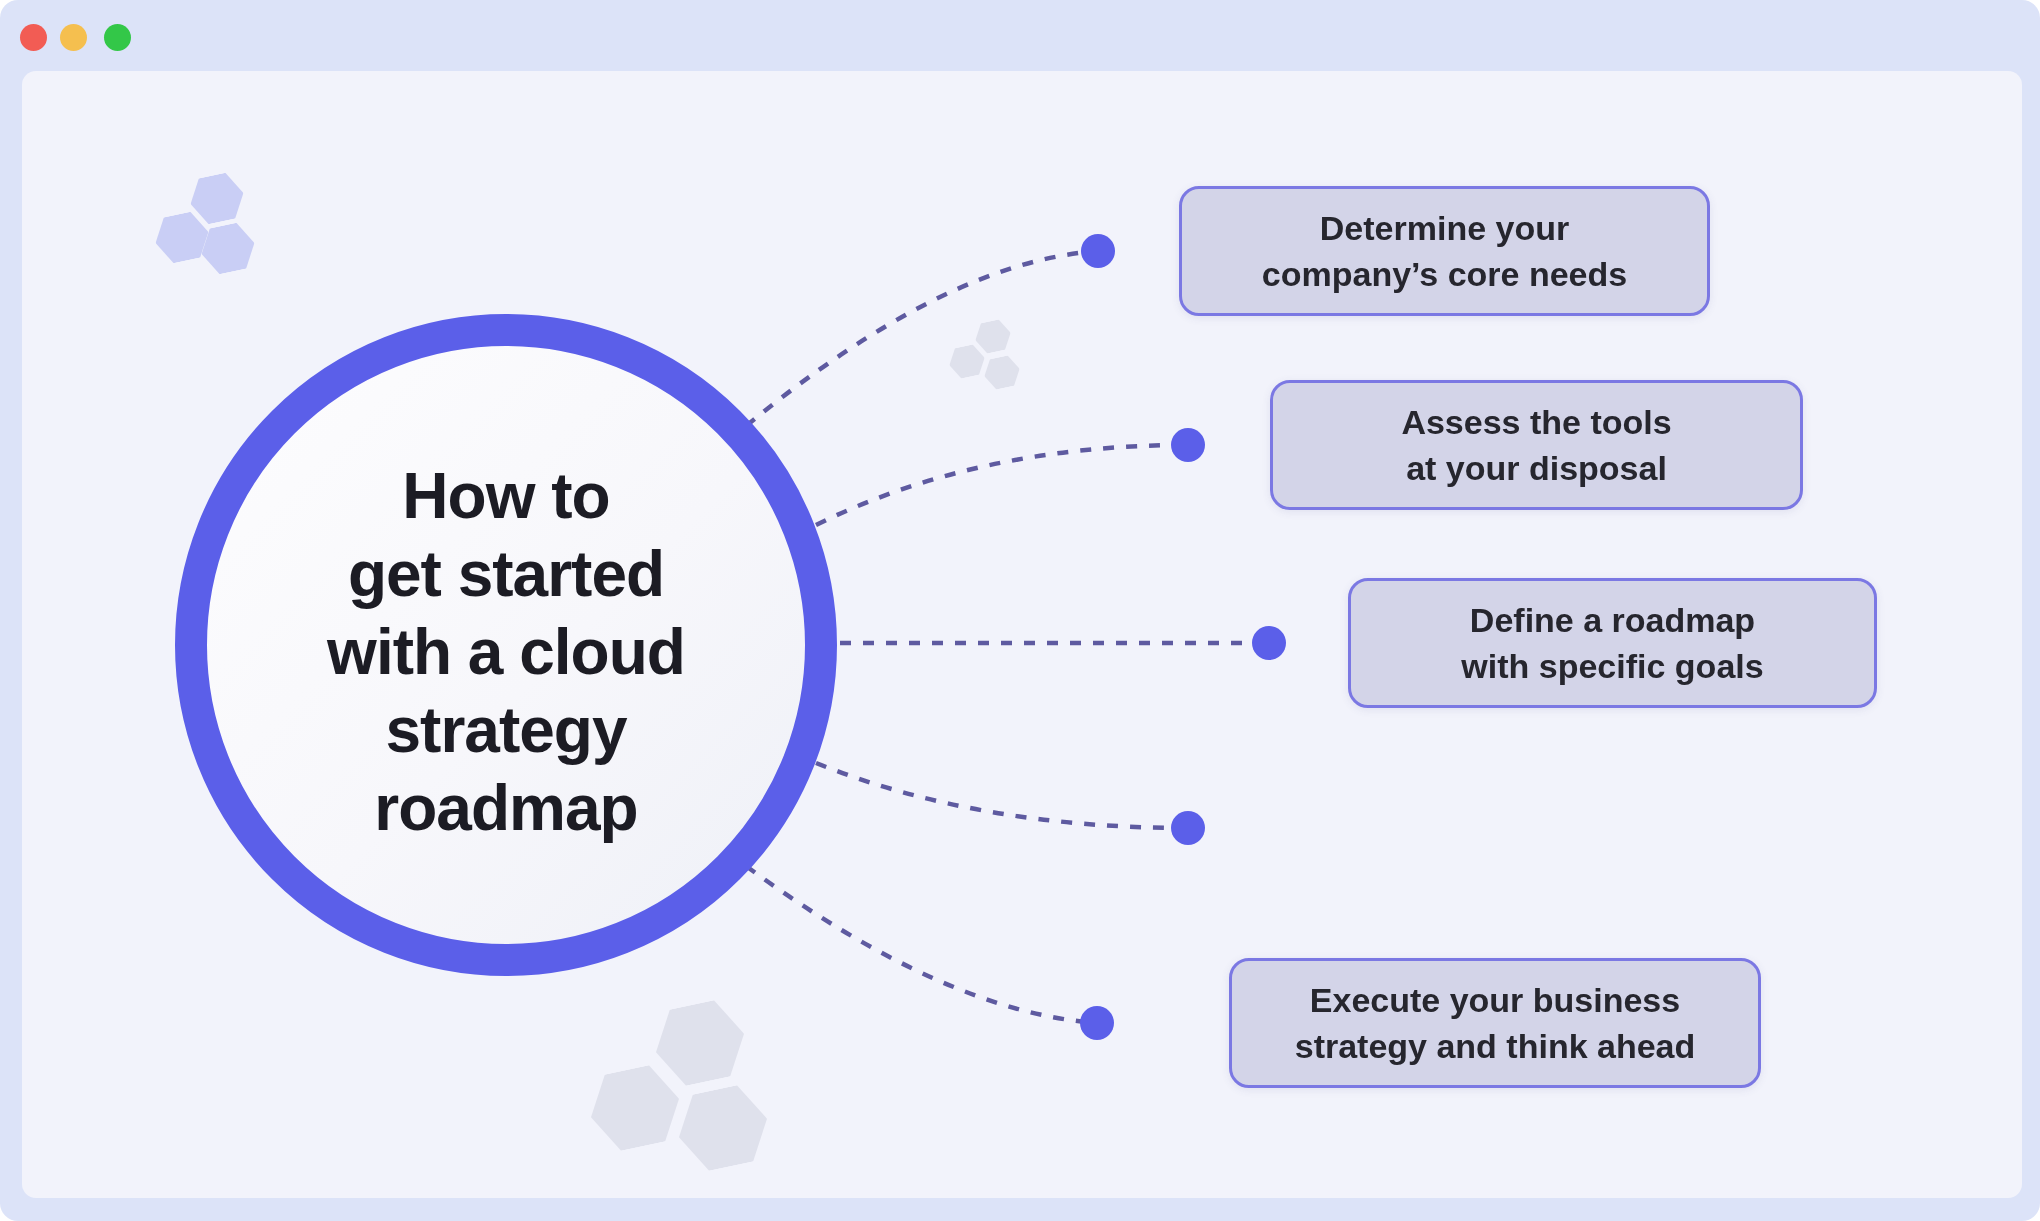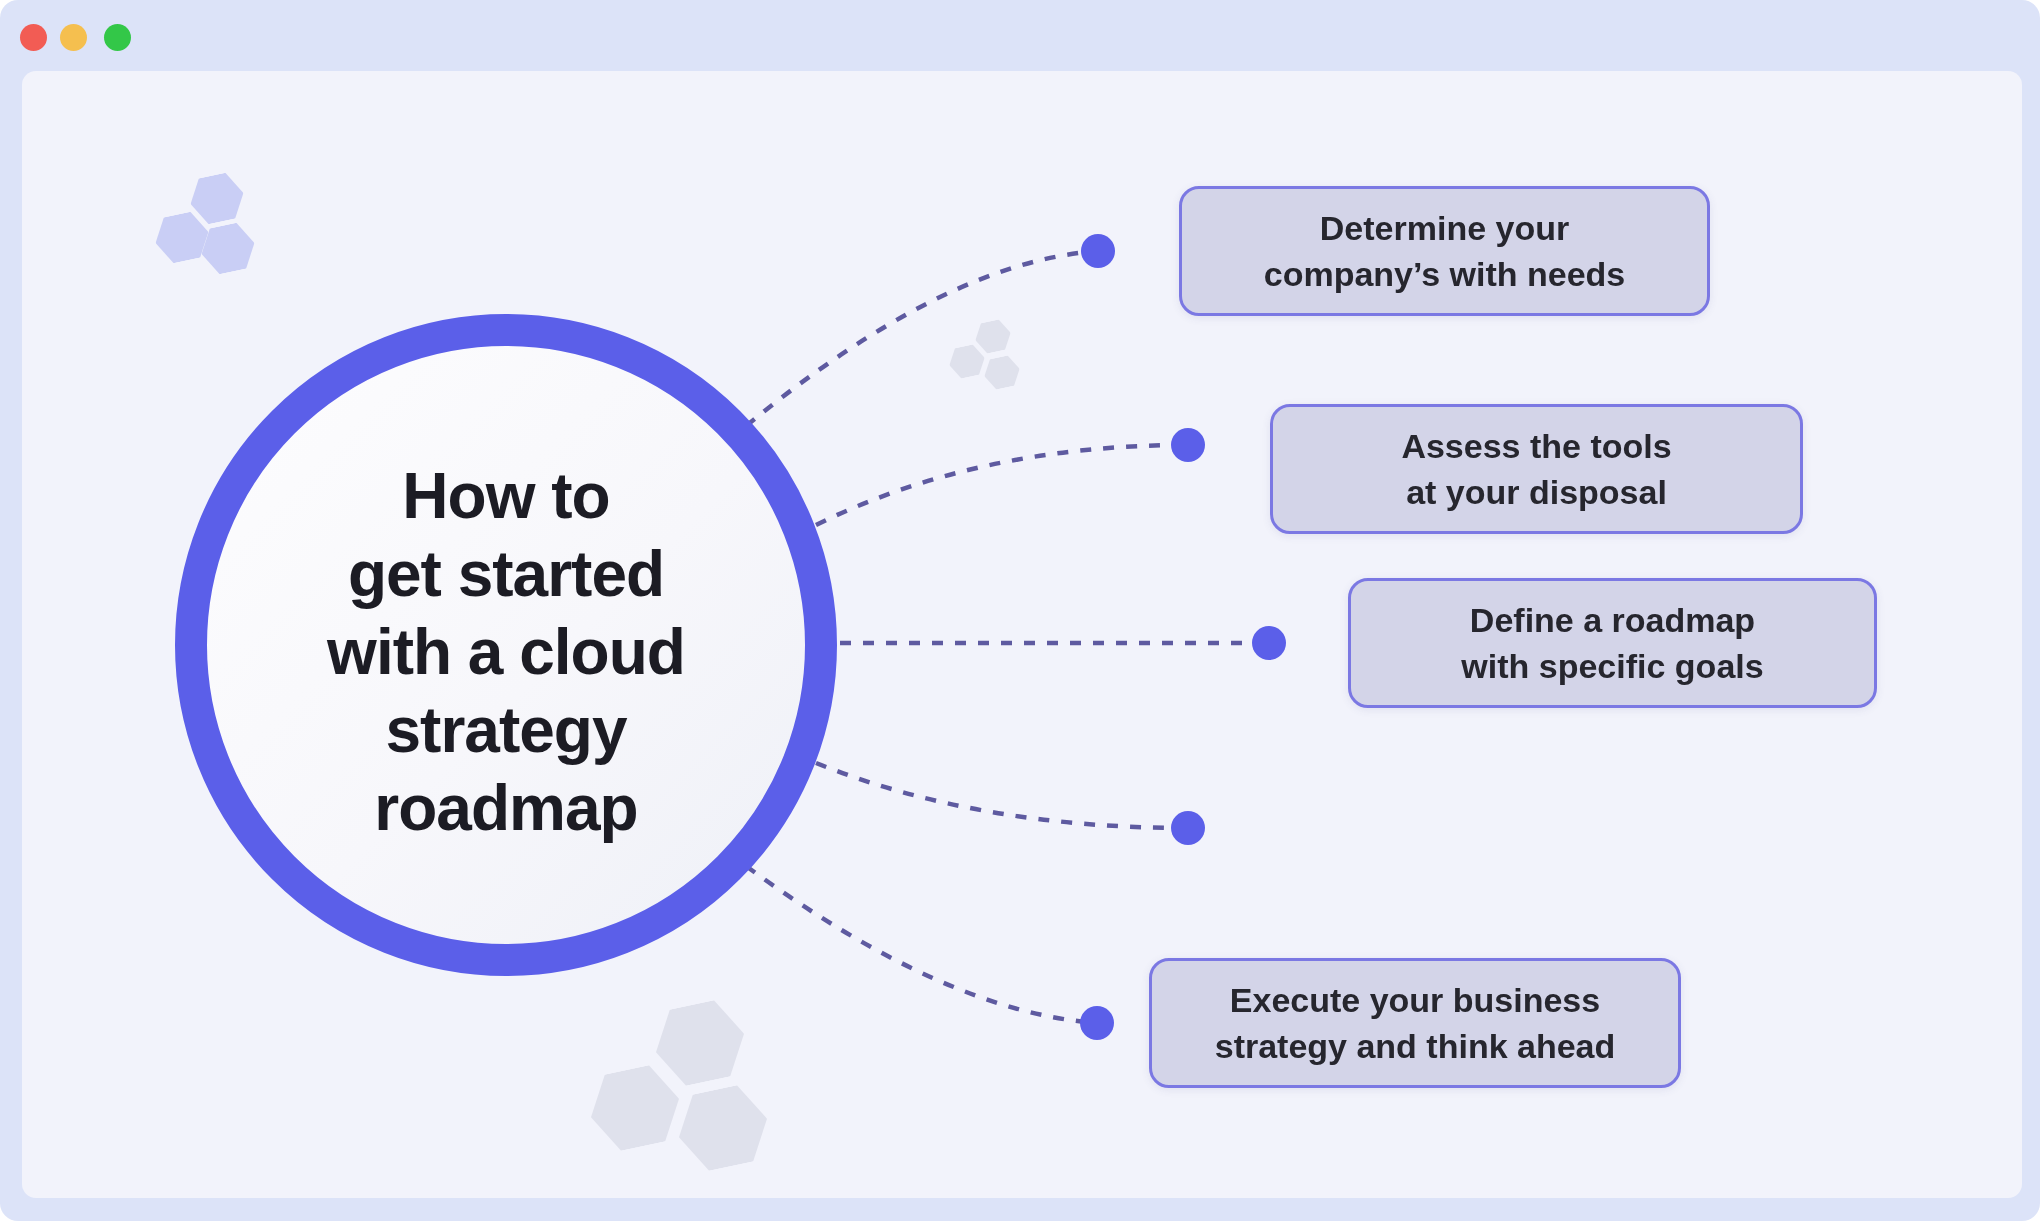--- a/index.html
+++ b/index.html
@@ -53,24 +53,24 @@
     position:absolute;box-sizing:border-box;
     background:#d3d4e8;border:3px solid #7b78e3;border-radius:20px;
     display:flex;align-items:center;justify-content:center;text-align:center;
     box-shadow:0 2px 8px rgba(70,70,140,0.10);
   }
   .step-label{
     font-size:34px;line-height:46px;font-weight:600;color:#26262e;
     white-space:pre-line;
   }
   .box1{left:1157px;top:115px;width:531px;height:130px;}
-  .box2{left:1248px;top:309px;width:533px;height:130px;margin-top:24px;}
+  .box2{left:1248px;top:309px;width:533px;height:130px;}
   .box3{left:1326px;top:507px;width:529px;height:130px;}
   .box4{left:1248px;top:692px;width:522px;height:130px;}
-  .box5{left:1127px;top:887px;width:532px;height:130px;}
+  .box5{left:1207px;top:887px;width:532px;height:130px;}
 </style>
 </head>
 <body>
 
 <div class="screen">
   <div class="window" style="background: rgb(220, 227, 248);">
 
     <div class="titlebar">
       <span class="light red" style="background: rgb(242, 92, 84);"></span>
       <span class="light yellow" style="background: rgb(245, 191, 79);"></span>
@@ -105,21 +105,21 @@
       <div class="center-circle" style="border-color: rgb(91, 95, 233);">
         <div class="center-title" style="color: rgb(28, 28, 36);">How to
 get started
 with a cloud
 strategy
 roadmap</div>
       </div>
 
       <div class="step-box box1" style="background: rgb(211, 212, 232); border-color: rgb(123, 120, 227);">
         <div class="step-label" style="color: rgb(38, 38, 46);">Determine your
-company’s with needs</div>
+company’s core needs</div>
       </div>
       <div class="step-box box2" style="background: rgb(211, 212, 232); border-color: rgb(123, 120, 227);">
         <div class="step-label" style="color: rgb(38, 38, 46);">Assess the tools
 at your disposal</div>
       </div>
       <div class="step-box box3" style="background: rgb(211, 212, 232); border-color: rgb(123, 120, 227);">
         <div class="step-label" style="color: rgb(38, 38, 46);">Define a roadmap
 with specific goals</div>
       </div>
       <div class="step-box box5" style="background: rgb(211, 212, 232); border-color: rgb(123, 120, 227);">

